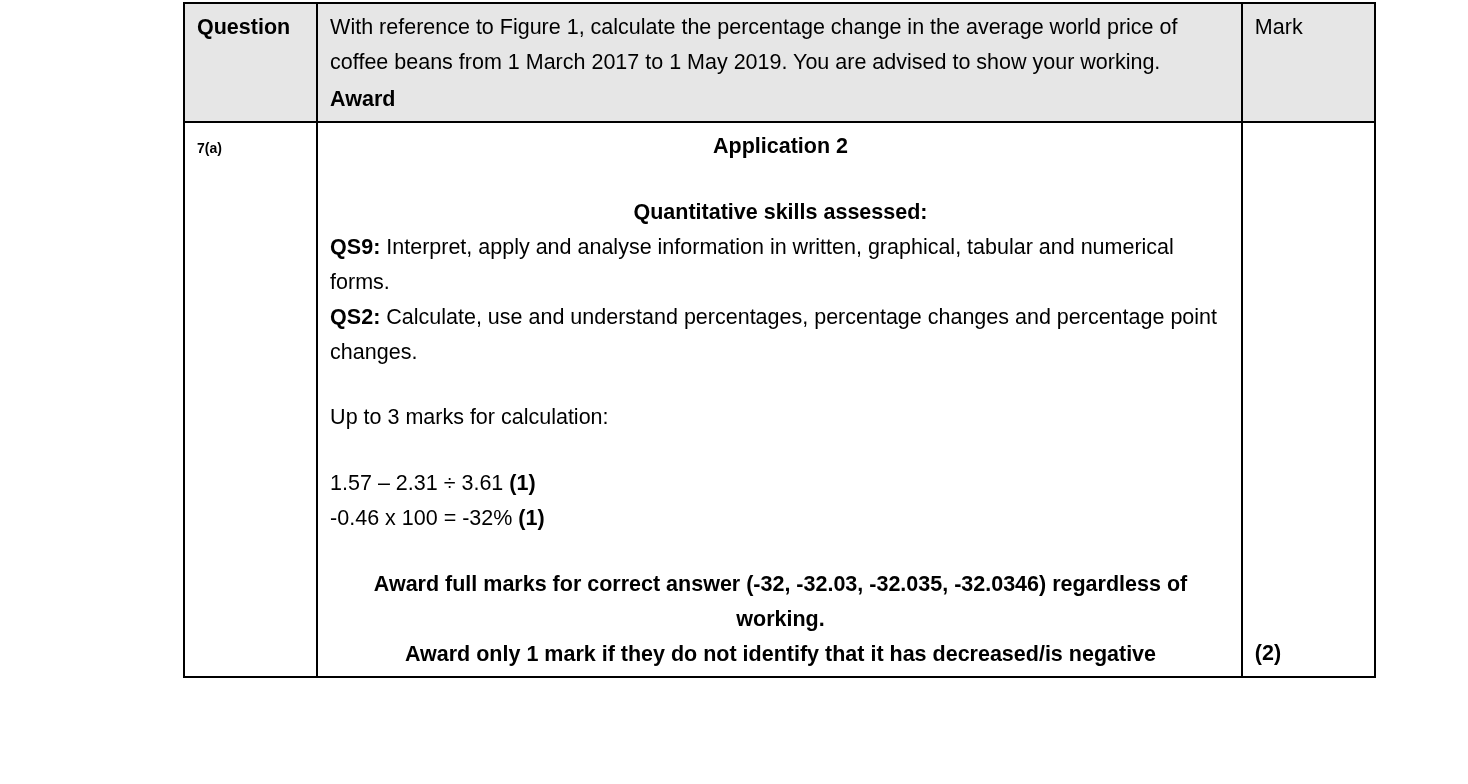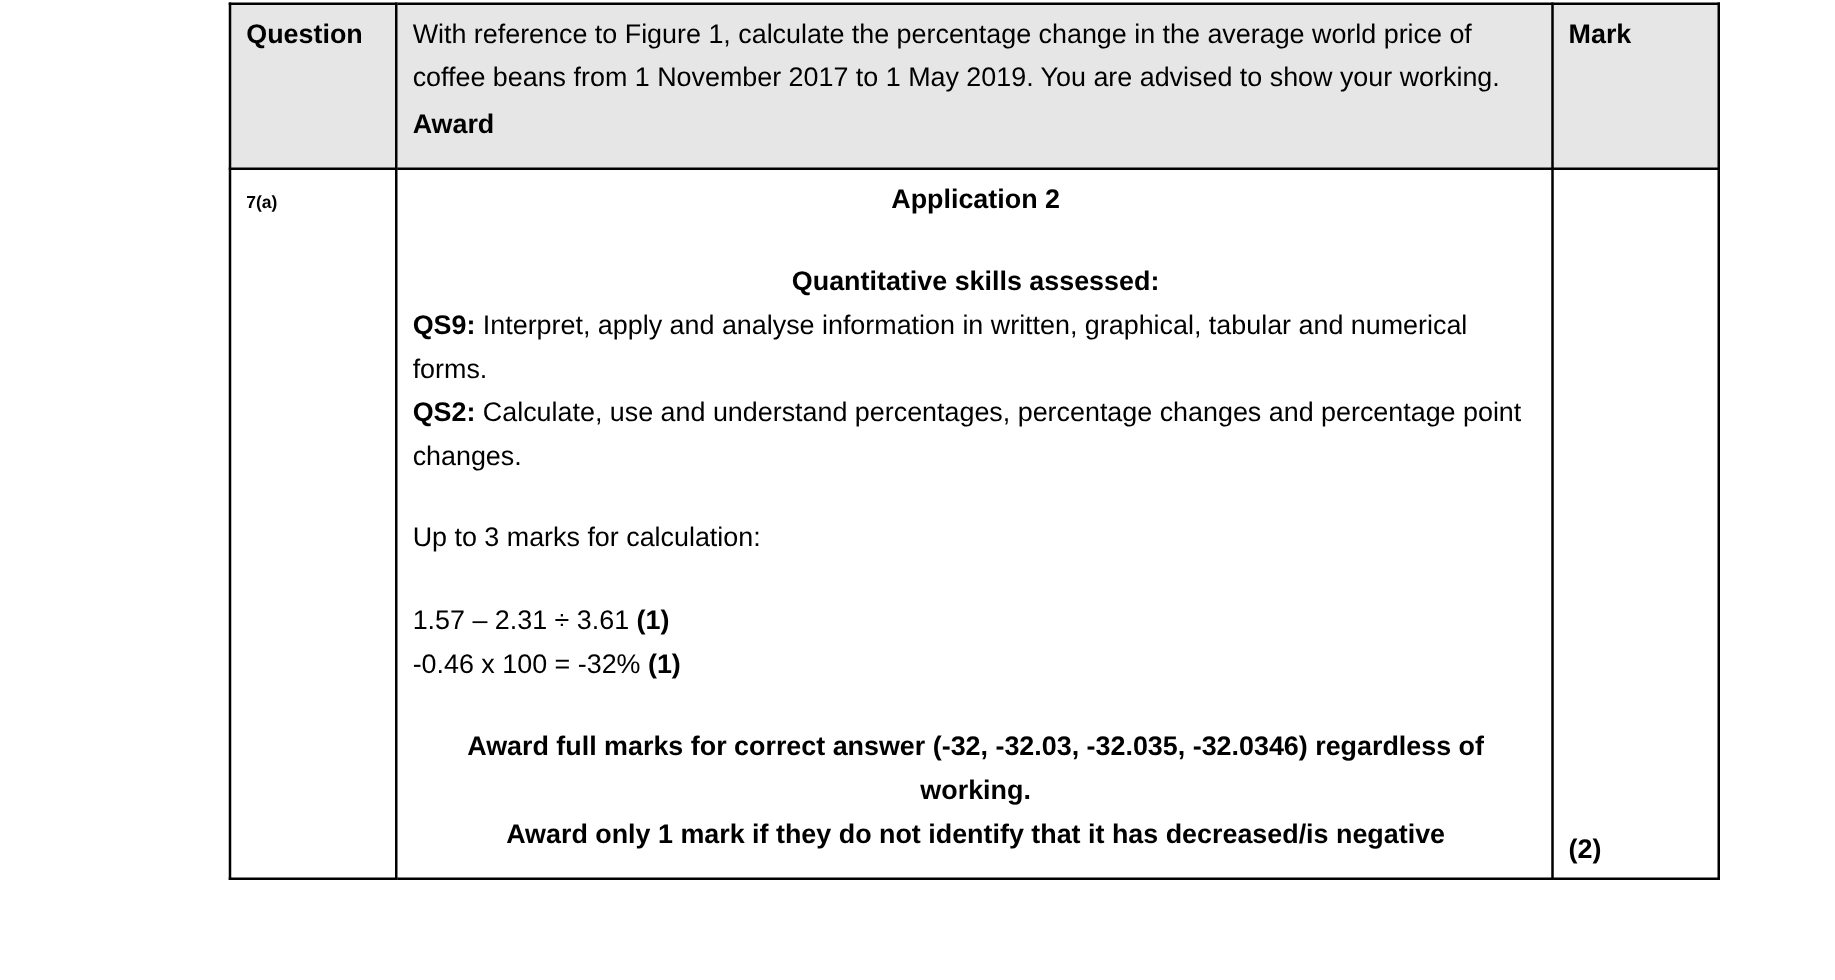--- a/index.html
+++ b/index.html
@@ -24,34 +24,34 @@
     position: absolute;
     left: 183px;
     top: 2px;
     width: 1193px;
     border-collapse: collapse;
     table-layout: fixed;
   }
   table.markscheme td {
     border: 2px solid #000000;
     vertical-align: top;
-    padding: 6px 10px 18px 12px;
+    padding: 6px 10px 5px 12px;
     font-size: 21.5px;
     line-height: 1.62;
   }
   .col-question { width: 131px; }
   .col-body     { width: 910px; }
   .col-mark     { width: 131px; }
 
   .hdr td {
     background: #e6e6e6;
   }
   .bold { font-weight: bold; text-align: center; }
   .hdr .qlabel { font-weight: bold; }
-  .hdr .marklabel { font-weight: bold; margin-left: 28px; }
+  .hdr .marklabel { font-weight: normal; margin-left: 28px; }
 
   .answer-label {
     font-weight: bold;
     display: block;
     margin-top: 2px;
   }
 
   .qnum {
     font-weight: bold;
     font-size: 14px;
@@ -83,21 +83,21 @@
   <table class="markscheme">
     <colgroup>
       <col class="col-question">
       <col class="col-body">
       <col class="col-mark">
     </colgroup>
     <tbody>
       <tr class="hdr">
         <td class="qlabel">Question</td>
         <td>
-          <span class="stem-line">With reference to Figure 1, calculate the percentage change in the average world price of coffee beans from 1 November 2017 to 1 May 2019. You are advised to show your working.</span>
+          <span class="stem-line">With reference to Figure 1, calculate the percentage change in the average world price of coffee beans from 1 March 2017 to 1 May 2019. You are advised to show your working.</span>
           <span class="answer-label">Award</span>
         </td>
         <td class="marklabel">Mark</td>
       </tr>
       <tr>
         <td>
           <span class="qnum">7(a)</span>
         </td>
         <td class="body-cell">
           <p class="bold">Application 2</p>

